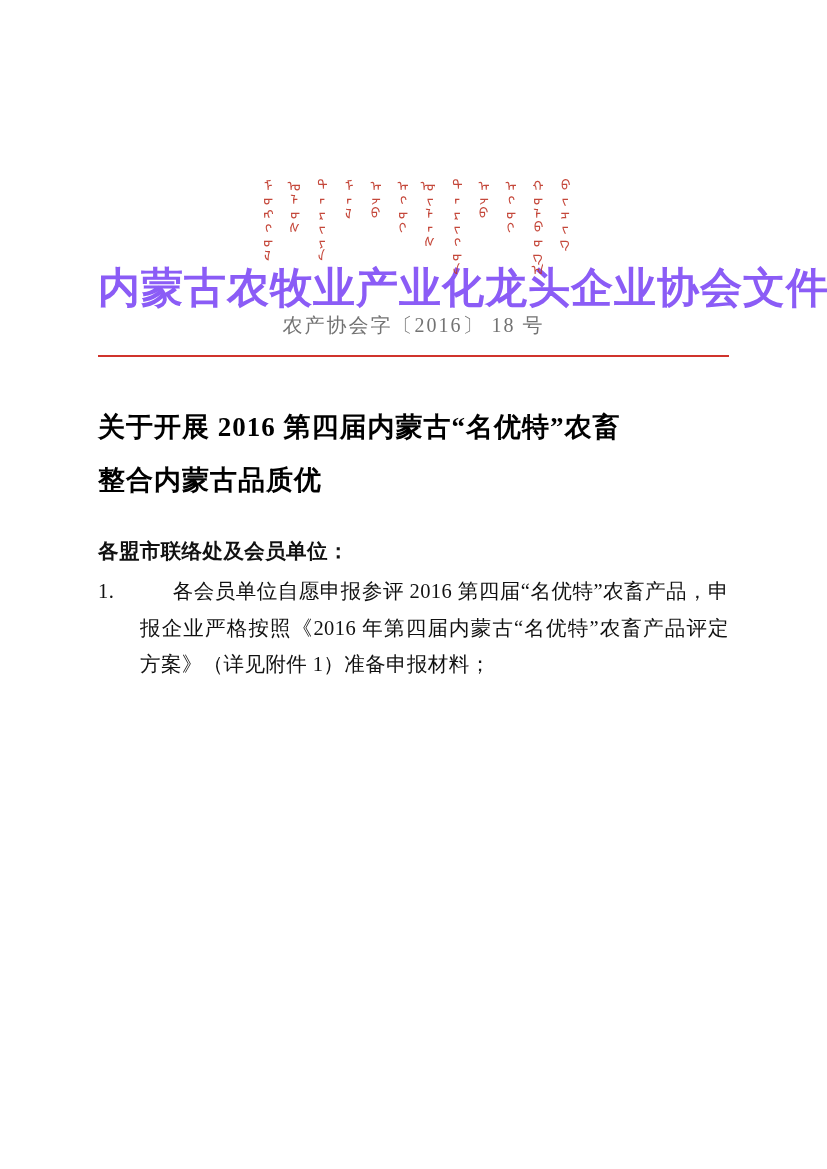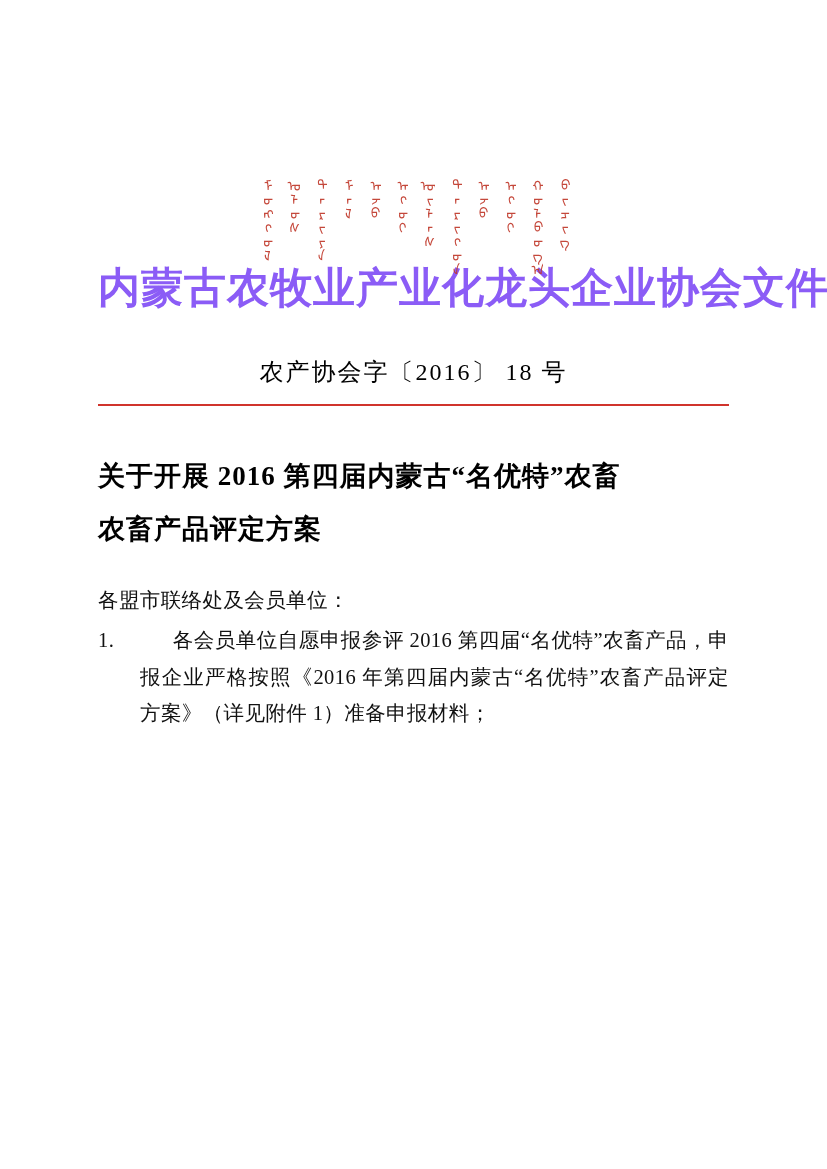--- a/index.html
+++ b/index.html
@@ -54,25 +54,24 @@
     font-weight: bold;
     font-size: 42px;
     letter-spacing: 1px;
     color: #8b5cf6;
     line-height: 1.15;
     white-space: nowrap;
   }
 
   
   .doc-serial {
-    margin-top: 44px;
     text-align: center;
-    font-size: 24px;
+    font-size: 20px;
     letter-spacing: 2px;
-    color: #000000;
+    color: #737373;
   }
 
   
   .red-rule {
     margin-top: 16px;
     height: 2px;
     background: #d0342c;
     width: 100%;
   }
 
@@ -93,20 +92,21 @@
   
   .body-block {
     margin-top: 26px;
     font-size: 20.5px;
     line-height: 1.78;
     letter-spacing: 0.4px;
     color: #111;
   }
   .salutation {
     margin-bottom: 2px;
+    font-weight: bold;
   }
   .para {
     text-indent: 2em;
     text-align: justify;
     text-justify: inter-ideograph;
   }
   .list-item {
     display: flex;
     margin-top: 4px;
   }
@@ -142,21 +142,21 @@
   </div>
 
   <div class="doc-org-title">内蒙古农牧业产业化龙头企业协会文件</div>
 
   <div class="doc-serial">农产协会字〔2016〕 18 号</div>
 
   <div class="red-rule"></div>
 
   <div class="doc-title">
     <span class="line">关于开展 2016 第四届内蒙古“名优特”农畜</span>
-    <span class="line">农畜产品评定方案</span>
+    <span class="line">整合内蒙古品质优</span>
   </div>
 
   <div class="body-block">
     <div class="salutation">各盟市联络处及会员单位：</div>
 
     <div class="list-item">
       <span class="list-num">1.</span>
       <span class="list-text">各会员单位自愿申报参评 2016 第四届“名优特”农畜产品，申报企业严格按照《2016 年第四届内蒙古“名优特”农畜产品评定方案》（详见附件 1）准备申报材料；</span>
     </div>
   </div>

